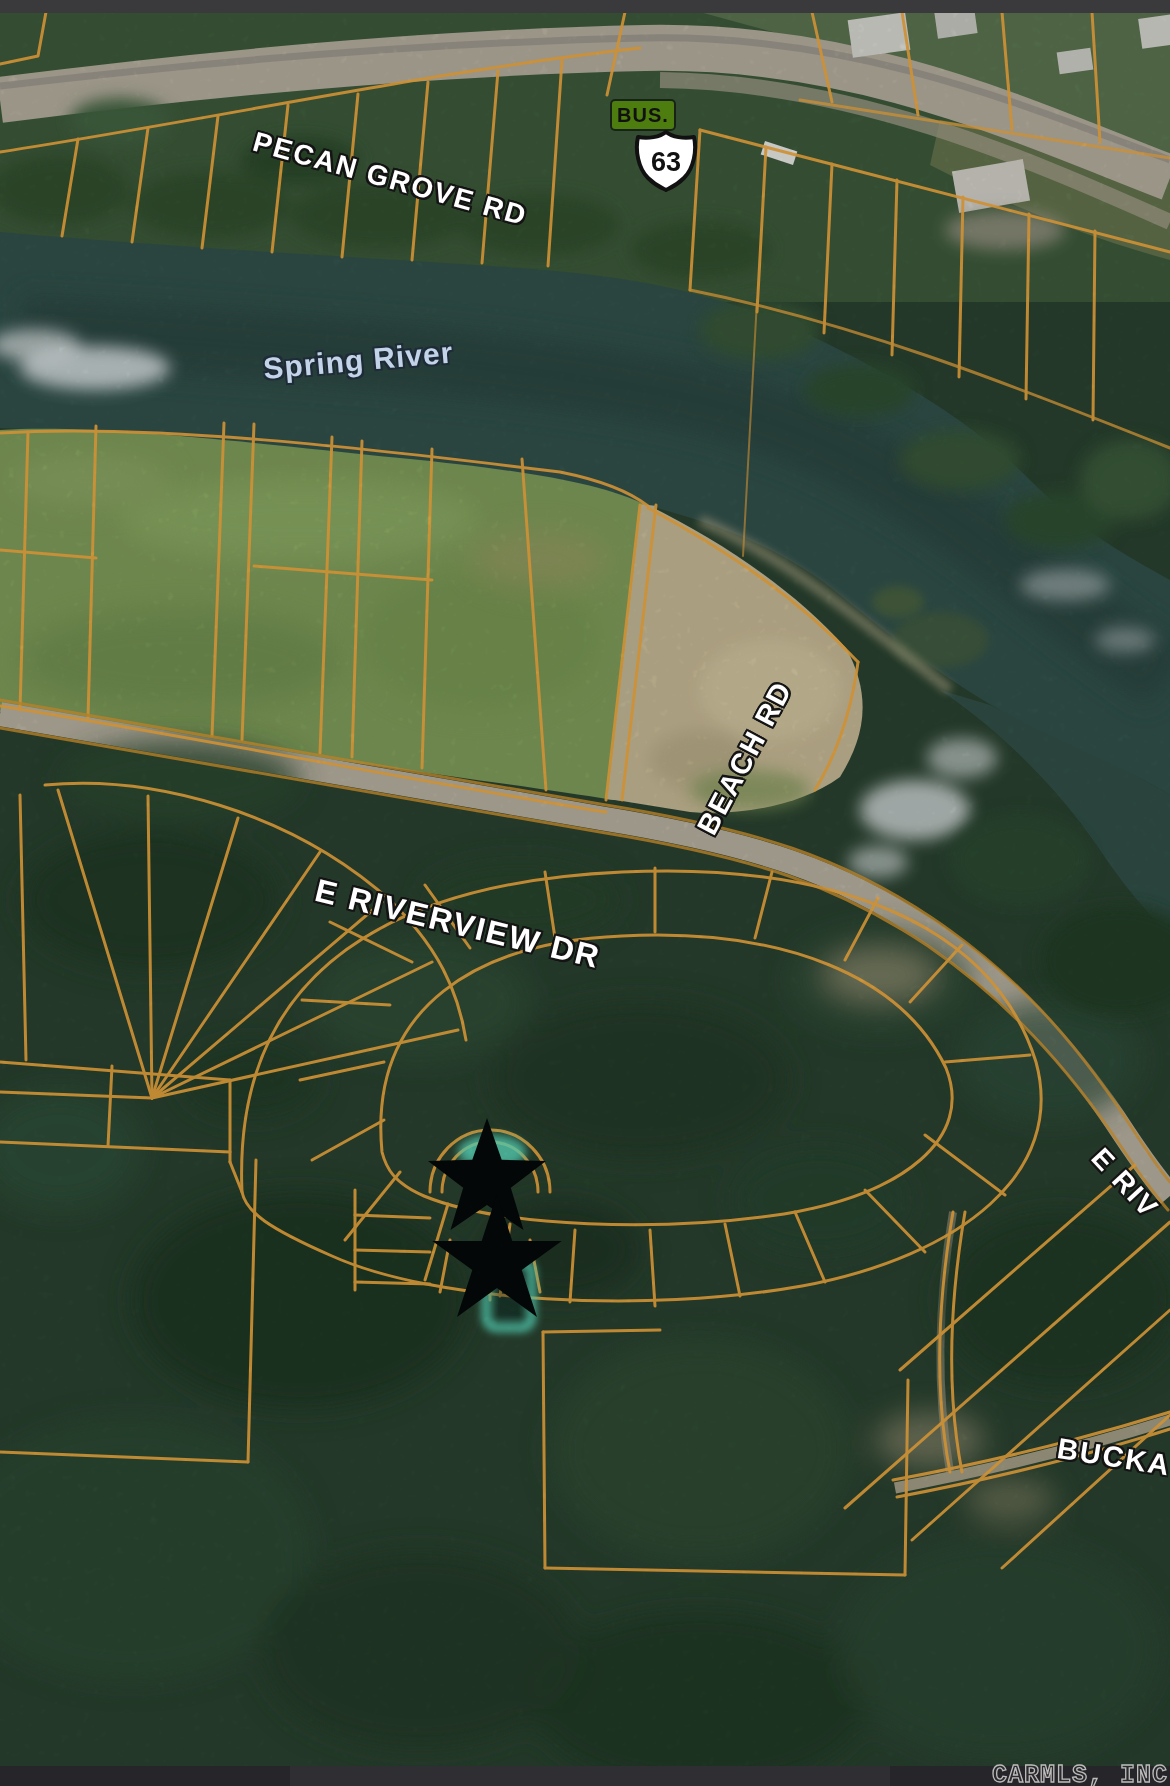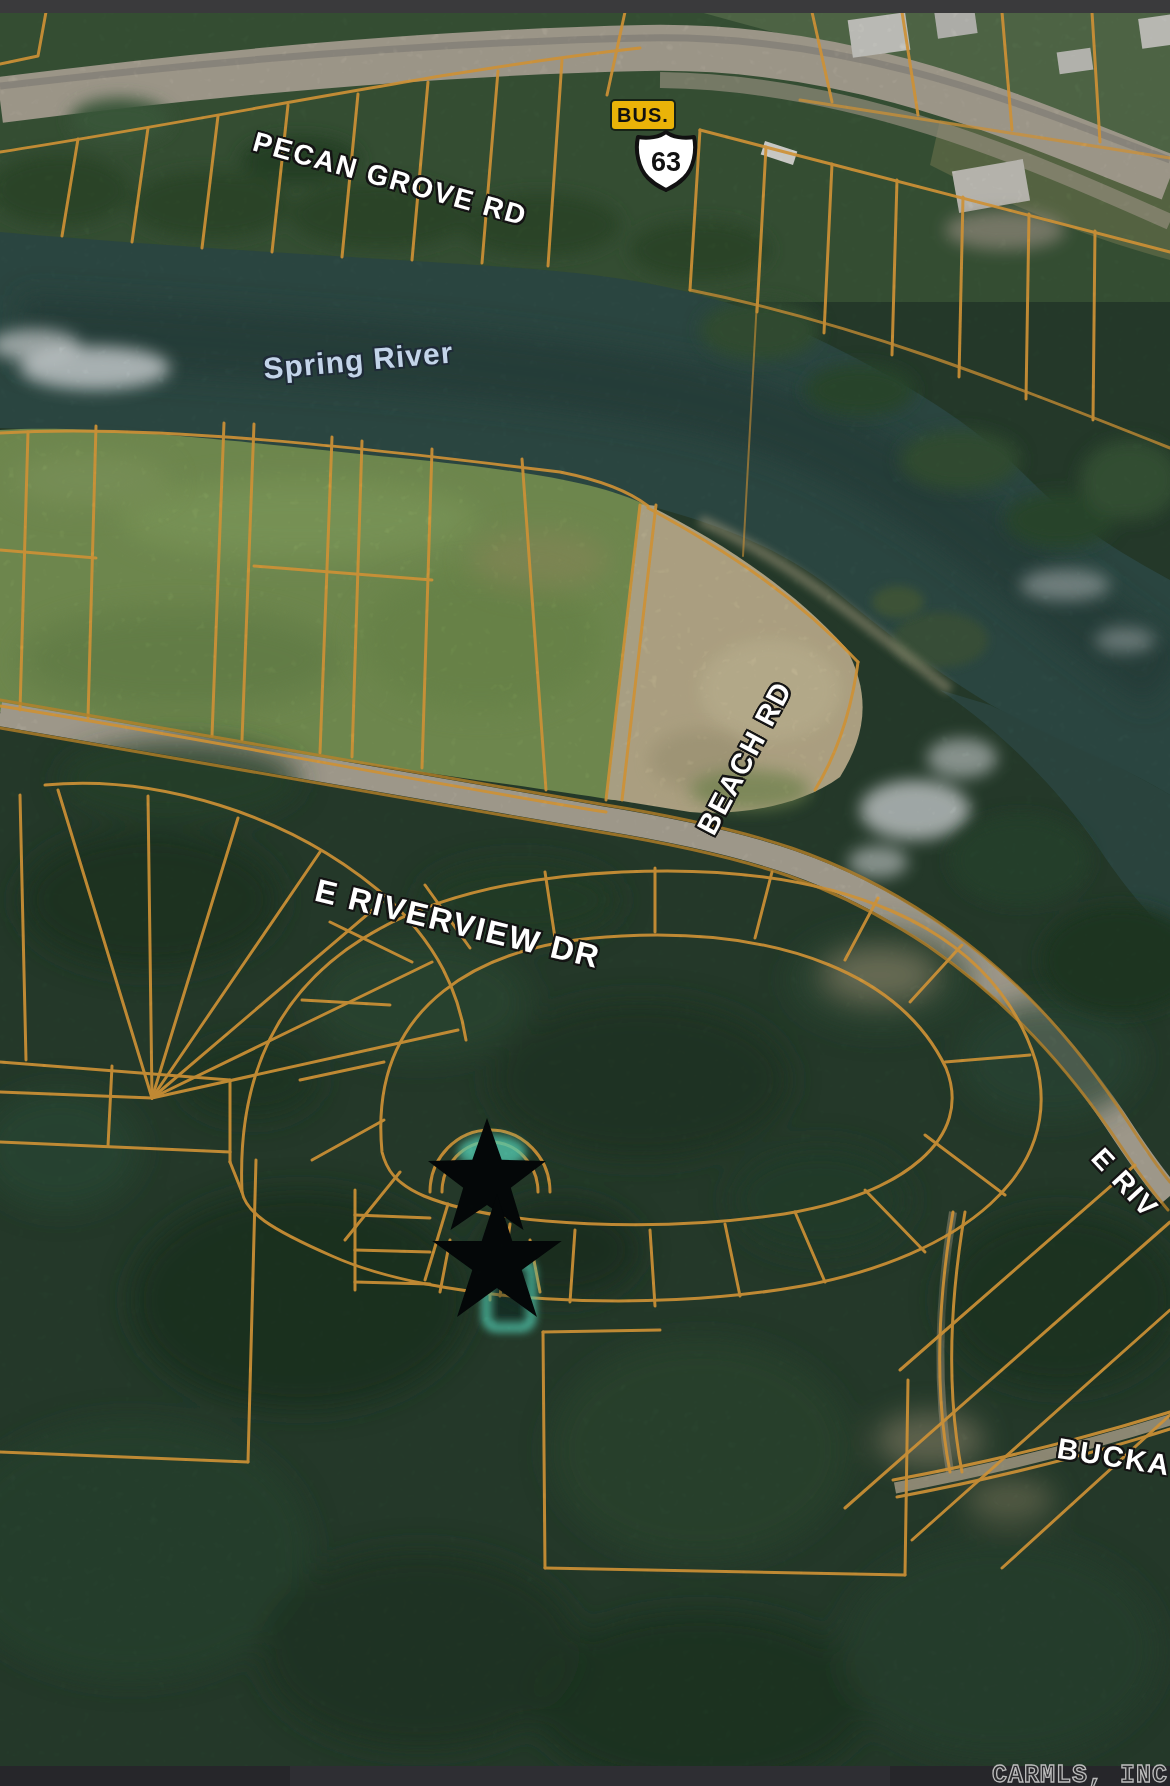--- a/index.html
+++ b/index.html
@@ -39,21 +39,21 @@
   .lbl-spring{
     left:262px;top:352px;font-size:30px;font-weight:600;letter-spacing:1px;
     color:var(--water-label);
     text-shadow:
       -2px -2px 0 #1f2b38, 2px -2px 0 #1f2b38,
       -2px 2px 0 #1f2b38, 2px 2px 0 #1f2b38;
     transform:rotate(-5deg);transform-origin:left top;
   }
   .bus-badge{
     position:absolute;left:612px;top:101px;width:62px;height:28px;
-    background:#eab308;border-radius:3px;color:#111;font-size:20px;font-weight:bold;
+    background:#4d7c0f;border-radius:3px;color:#111;font-size:20px;font-weight:bold;
     display:flex;align-items:center;justify-content:center;
     box-shadow:0 0 0 2px rgba(0,0,0,.55);
     font-family:"Liberation Sans",sans-serif; letter-spacing:1px;
   }
   .shield-wrap{position:absolute;left:632px;top:128px;width:68px;height:64px;}
   .watermark{
     position:absolute; right:2px; top:1761px; font-size:25px; font-weight:bold;
     color:rgba(60,60,60,0.25);
     -webkit-text-stroke:1.3px var(--watermark);
     letter-spacing:1px; font-family:"Liberation Mono","Liberation Sans",monospace;

